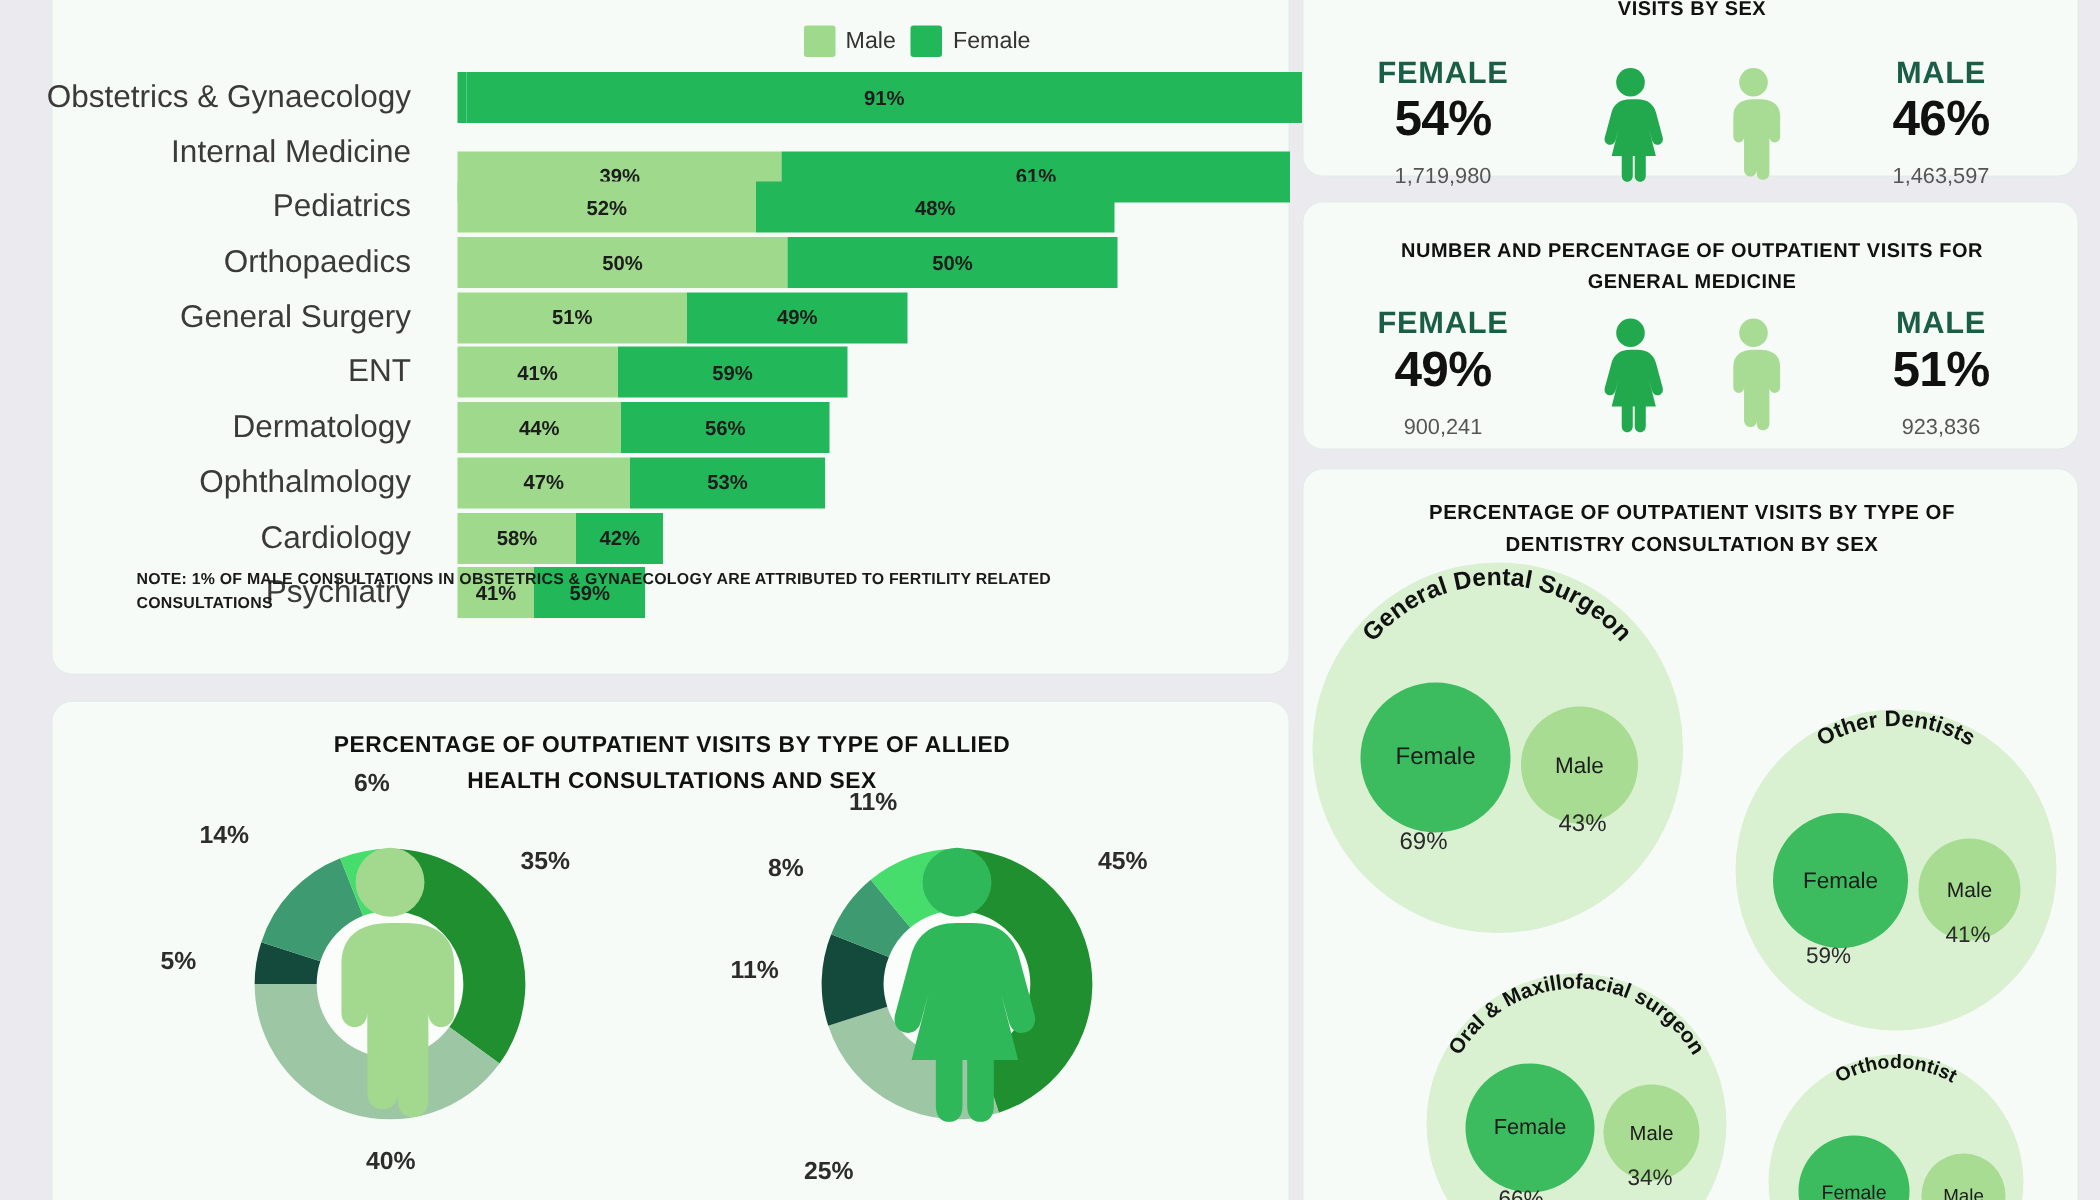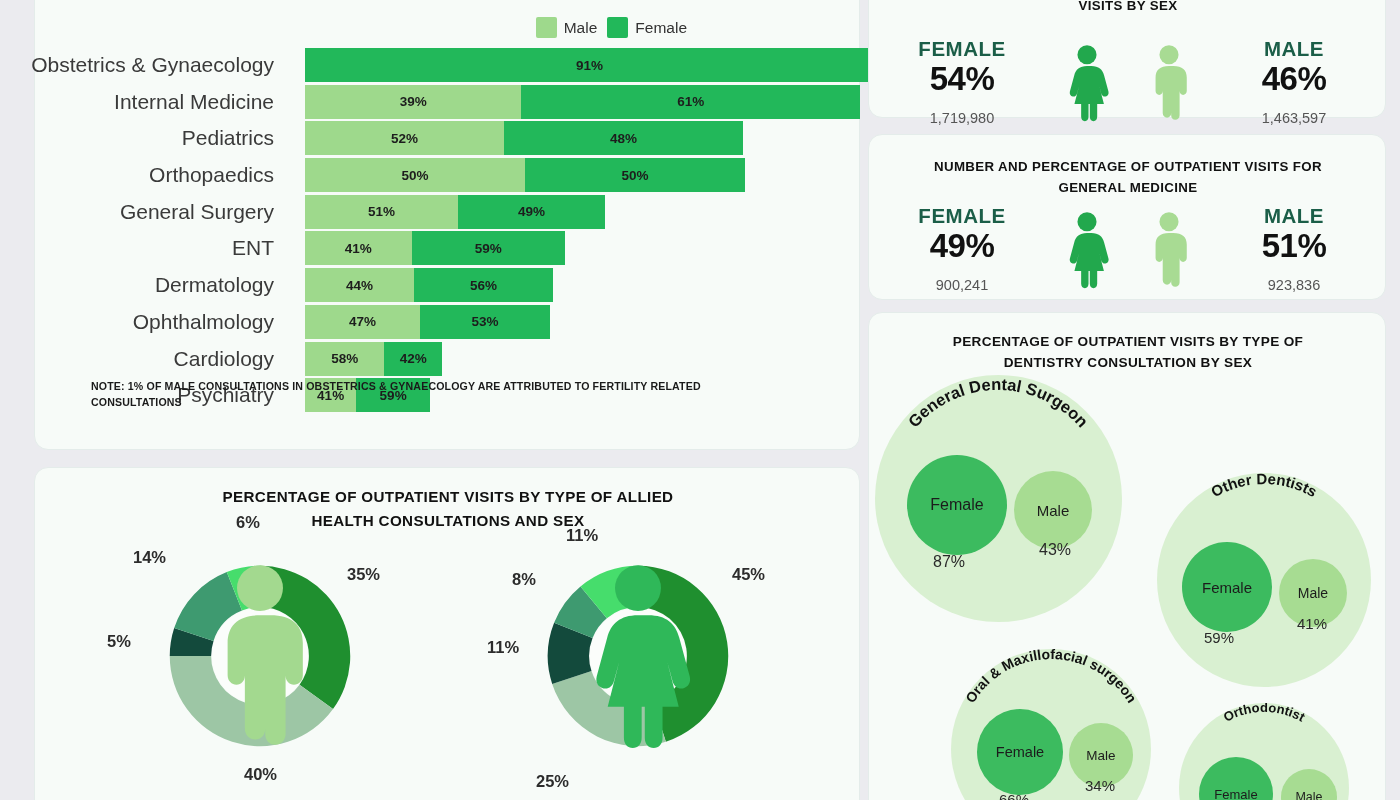--- a/index.html
+++ b/index.html
@@ -109,21 +109,21 @@
     <div class="bars" id="bars">
         <div class="bar-row">
           <div class="bar-label">Obstetrics &amp; Gynaecology</div>
           <div class="bar-track" style="width: 563px;">
             <div class="seg male tiny" style="width: 5.63px; background: rgb(34, 184, 90); padding-left: 6px;">1%</div>
             <div class="seg female" style="width: 557.37px;">91%</div>
           </div>
         </div>
         <div class="bar-row">
           <div class="bar-label">Internal Medicine</div>
-          <div class="bar-track" style="width: 648px;">
+          <div class="bar-track" style="width: 648px; margin-top: 16px;">
             <div class="seg male" style="width: 216.45px;">39%</div>
             <div class="seg female" style="width: 338.55px;">61%</div>
           </div>
         </div>
         <div class="bar-row">
           <div class="bar-label">Pediatrics</div>
           <div class="bar-track" style="width: 448px;">
             <div class="seg male" style="width: 199px;">52%</div>
             <div class="seg female" style="width: 239px;">48%</div>
           </div>
@@ -303,21 +303,21 @@
 
   <div class="panel" id="dent-panel">
     <div class="kpi-title" style="top:18px;font-size:13.6px">
       <span>PERCENTAGE OF OUTPATIENT VISITS BY TYPE OF</span><br>
       <span>DENTISTRY CONSULTATION BY SEX</span>
     </div>
     <div id="dent-bubbles">
         <div class="bubble" style="left: 6px; top: 62px; width: 247px; height: 247px;"></div>
         <div class="bubble-inner bi-f" style="left: 38px; top: 142px; width: 100px; height: 100px; font-size: 16px;">Female</div>
         <div class="bubble-inner bi-m" style="left: 145px; top: 158px; width: 78px; height: 78px; font-size: 15px;">Male</div>
-        <div class="bub-pct" style="left: 64px; top: 240px; font-size: 16px;">87%</div>
+        <div class="bub-pct" style="left: 64px; top: 240px; font-size: 16px;">69%</div>
         <div class="bub-pct" style="left: 170px; top: 228px; font-size: 16px;">43%</div>
         <svg class="arc-label" width="518" height="520">
           <defs>
             <path id="arc0" d="M30.337090574599117 141.07244254781355 A108 108 0 0 1 227.6629094254009 141.07244254781358" fill="none"></path>
           </defs>
           <text font-size="16.5"><textPath xlink:href="#arc0" startOffset="50%" text-anchor="middle">General Dental Surgeon</textPath></text>
         </svg>
         <div class="bubble" style="left: 288px; top: 160px; width: 214px; height: 214px;"></div>
         <div class="bubble-inner bi-f" style="left: 313px; top: 229px; width: 90px; height: 90px; font-size: 15px;">Female</div>
         <div class="bubble-inner bi-m" style="left: 410px; top: 246px; width: 68px; height: 68px; font-size: 14px;">Male</div>

